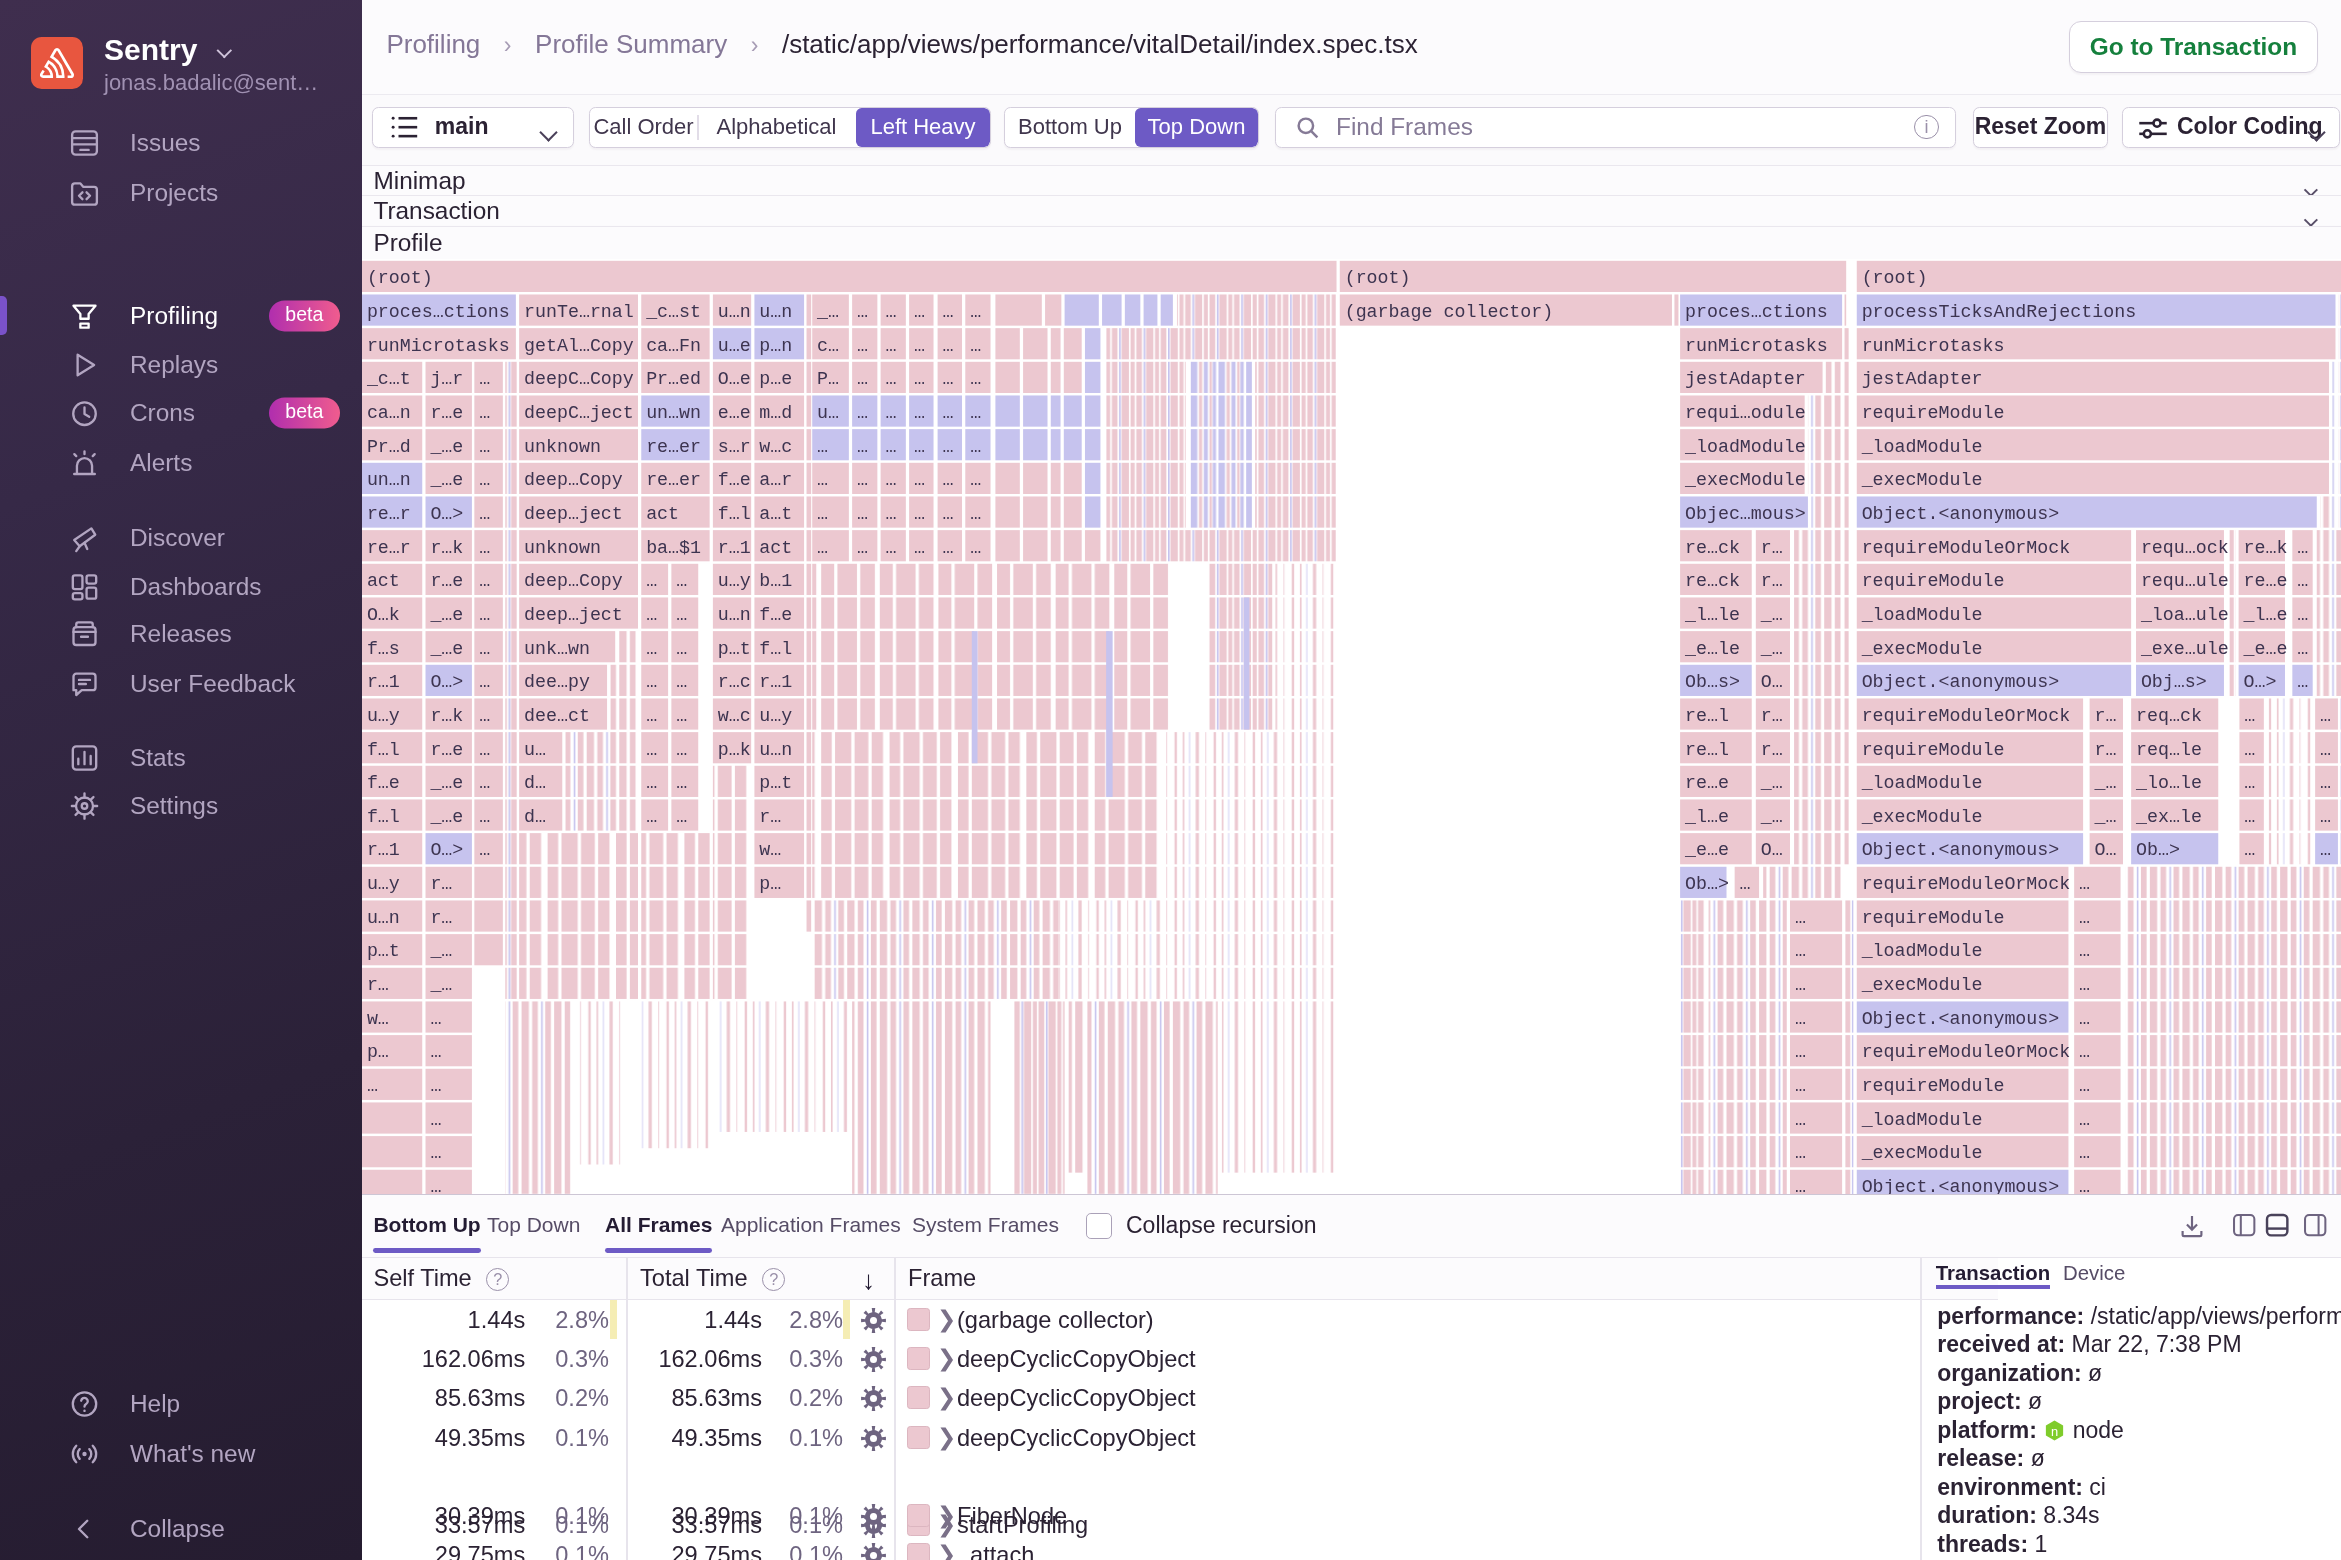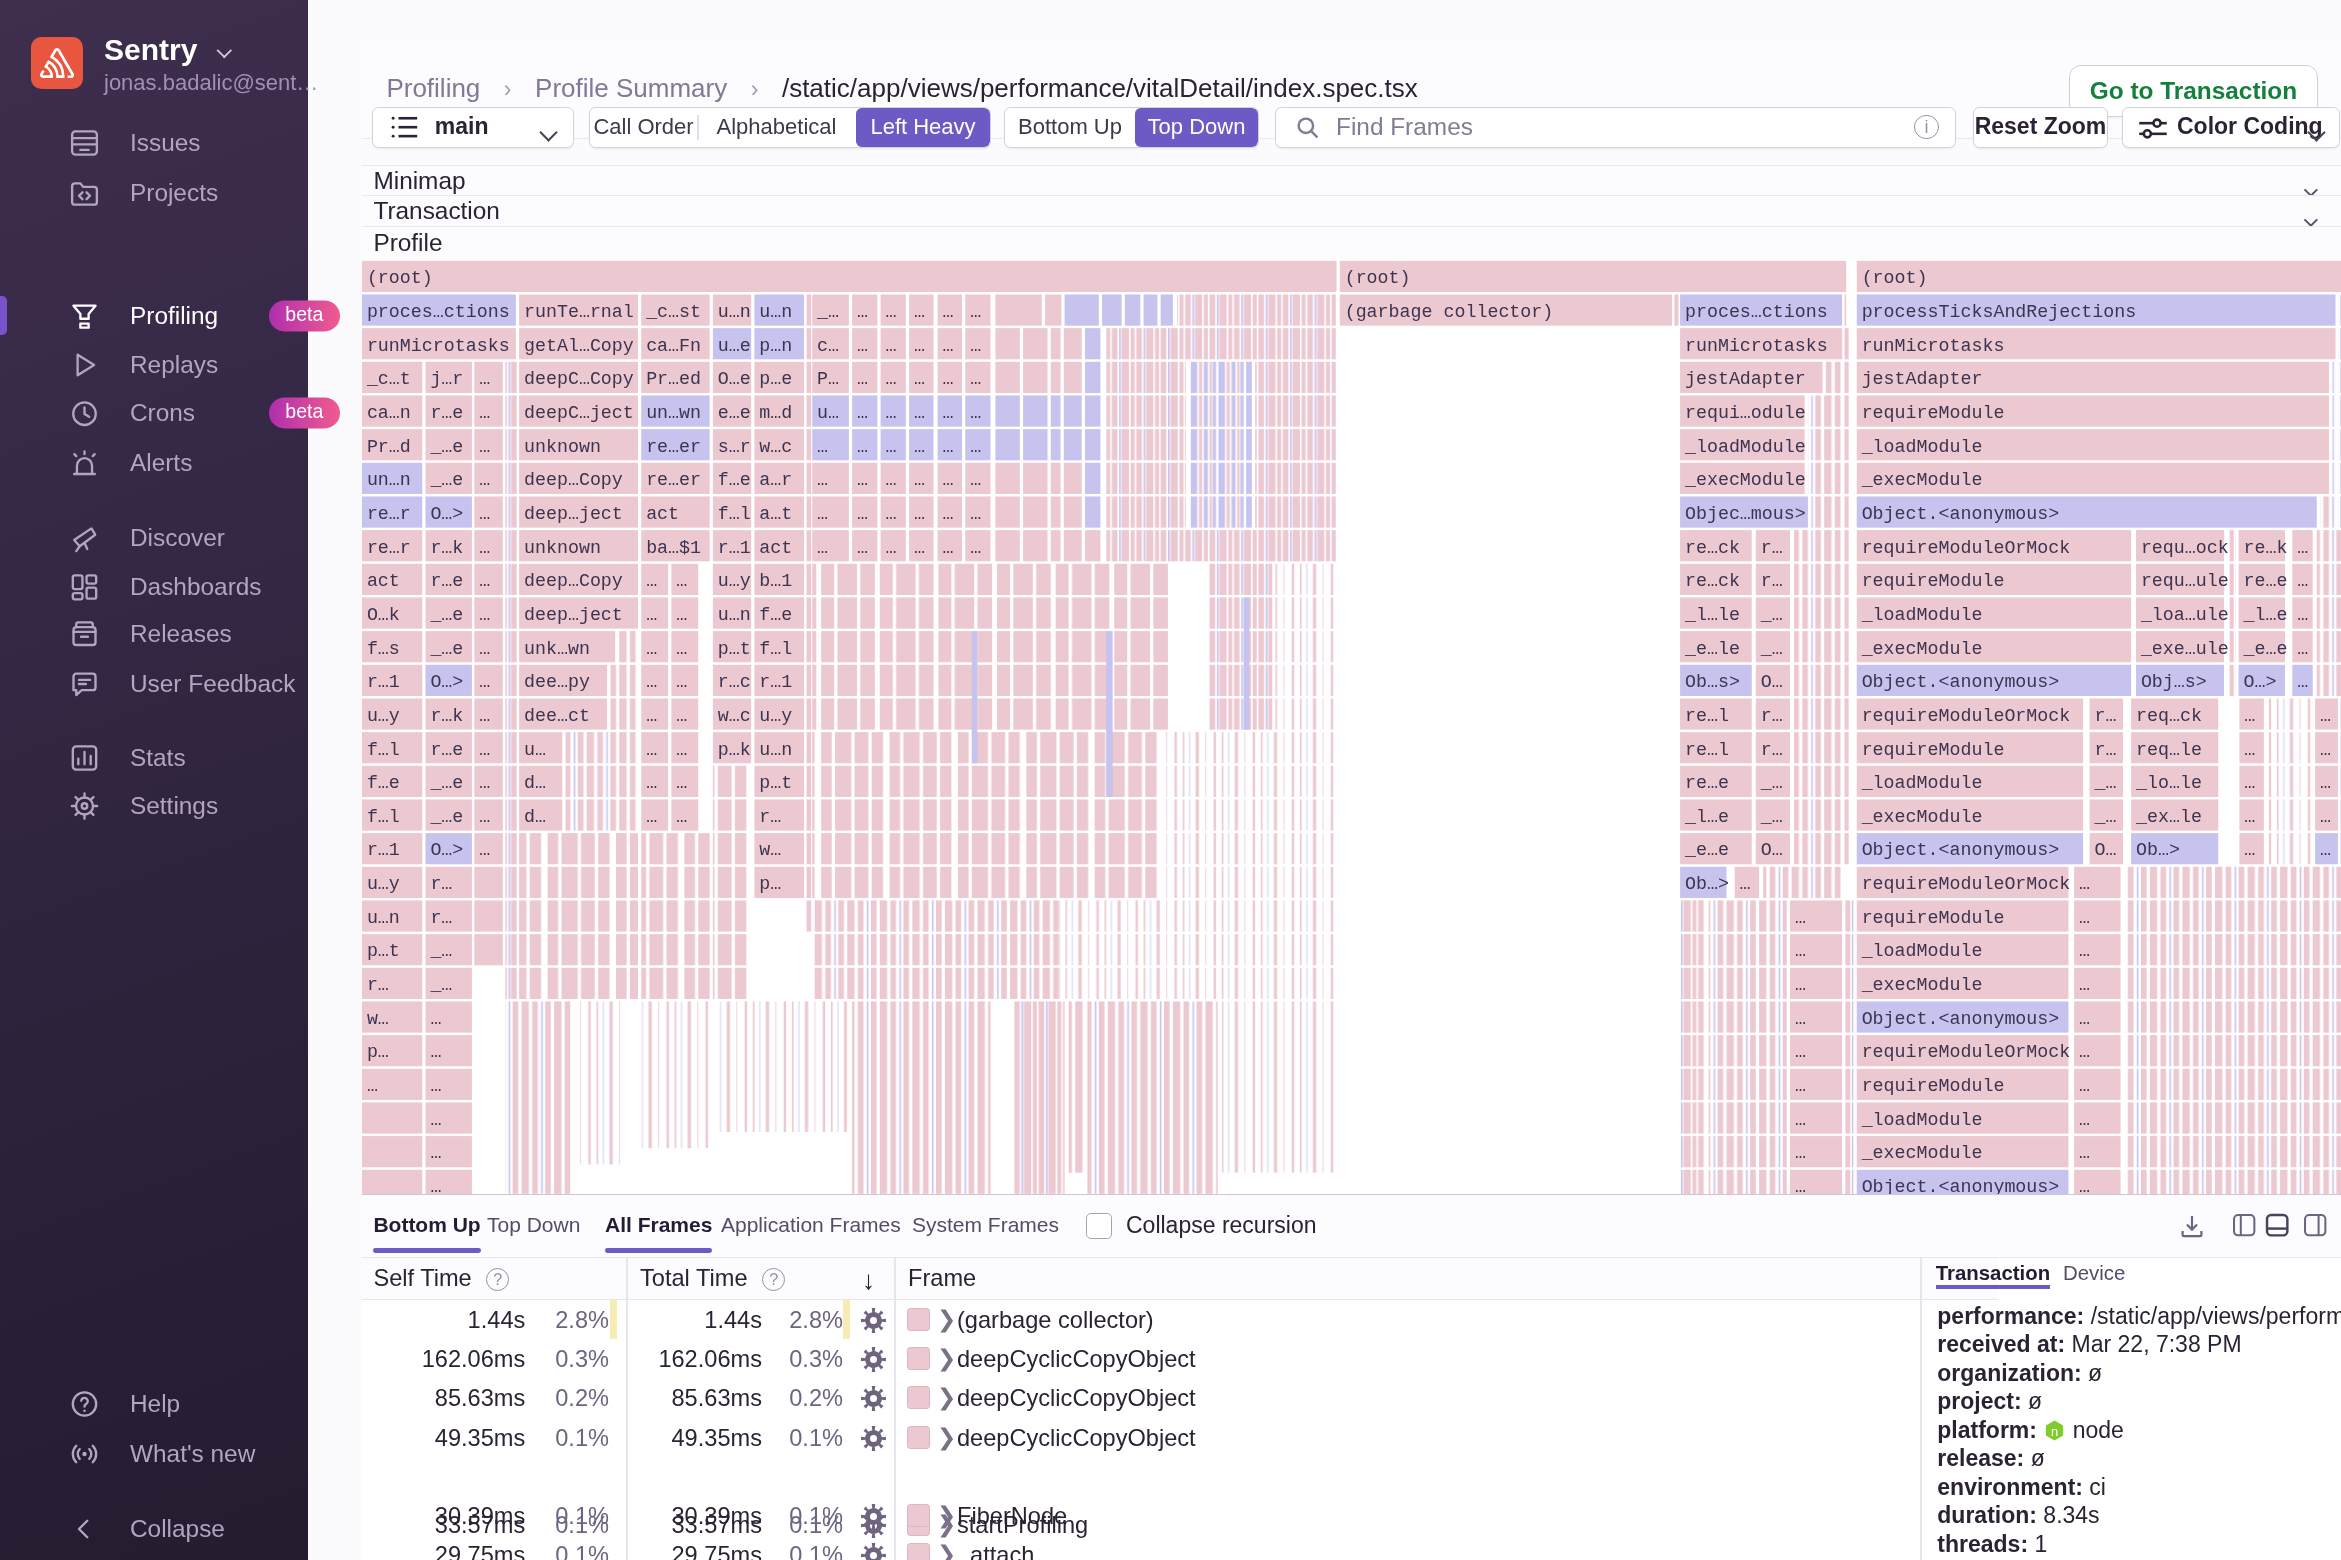--- a/index.html
+++ b/index.html
@@ -1,32 +1,32 @@
 <!DOCTYPE html>
 <html style="font-size:13px"><head>
 <meta charset="utf-8">
 <style>
 * { margin:0; padding:0; box-sizing:border-box; }
 html,body { width:2342px; height:1560px; overflow:hidden; font-family:"Liberation Sans",sans-serif; background:#fbfafc; }
-#sidebar { position:absolute; left:0; top:0; width:308px; height:1560px;
+#sidebar { position:absolute; left:0; top:0; width:362px; height:1560px;
   background:linear-gradient(160deg,#3f2e4e 0%,#362947 30%,#2b2138 70%,#251c30 100%); z-index:5; }
 .logo { position:absolute; left:31px; top:37px; width:52px; height:52px; background:#e8563f; border-radius:10.6px; }
 .brand { position:absolute; left:104px; top:33px; color:#fff; font-size:30px; font-weight:bold; }
 .brand .chev { display:inline-block; width:10.6px; height:10.6px; border-right:2.4px solid #cfc3da; border-bottom:2.4px solid #cfc3da; transform:rotate(45deg); margin-left:13px; vertical-align:4.9px; }
 .email { position:absolute; left:104px; top:70px; color:#a091b2; font-size:22px; }
 .nav { position:absolute; left:0; width:362px; height:49px; color:#b2a5c1; font-size:24.4px; }
 .nav .ic { position:absolute; left:68px; top:50%; transform:translateY(-50%); width:33px; height:33px; }
 .nav .lbl { position:absolute; left:130px; top:50%; transform:translateY(-50%); white-space:nowrap; }
 .nav.active .lbl { color:#ffffff; }
 .nav.active .ic { color:#ffffff; }
 .actbar { position:absolute; left:0; width:7.3px; height:39px; background:#7a52c9; border-radius:0 4.9px 4.9px 0; }
 .beta { position:absolute; left:269px; top:50%; transform:translateY(-50%); padding:3.3px 16.3px 4.9px; border-radius:19.5px; font-size:19.5px; color:#fff;
   background:linear-gradient(90deg,#b02eae,#f05c8e); }
 #content { position:absolute; left:362px; top:0; width:1980px; height:1560px; }
-#crumbbar { position:absolute; left:0; top:0; width:1980px; height:95px; background:#fcfbfd; border-bottom:1.6px solid #eceaf0;margin-top:44px; }
+#crumbbar { position:absolute; left:0; top:0; width:1980px; height:95px; background:#fcfbfd; border-bottom:1.6px solid #eceaf0; }
 .crumbs { position:absolute; left:24.4px; top:29px; font-size:26px; color:#847797; white-space:nowrap; }
 .crumbs .sep { margin:0 16.3px; color:#a79cb5; font-size:23px; }
 .crumbs .cur { color:#2b2233; }
 #gototx { position:absolute; right:24.4px; top:21px; height:52px; padding:0 19.5px; background:#fff; border:1.6px solid #d5cfdd;
   border-radius:12px; font-size:24.4px; font-weight:bold; color:#15803d; line-height:49px; box-shadow:0 1.6px 1.6px rgba(40,30,60,.04); }
 #toolbar { position:absolute; left:0; top:95px; width:1980px; height:70px; }
 .tb { position:absolute; top:12.2px; height:41px; background:#fff; border:1.6px solid #d5cfdd; border-radius:6.5px;
   font-size:23px; color:#2b2233; box-shadow:0 1.6px 1.6px rgba(40,30,60,.04); white-space:nowrap; }
 .seg { display:flex; overflow:hidden; }
 .seg > div { line-height:37px; font-weight:400; font-size:22px; color:#40364d; position:relative; text-align:center; white-space:nowrap; }

